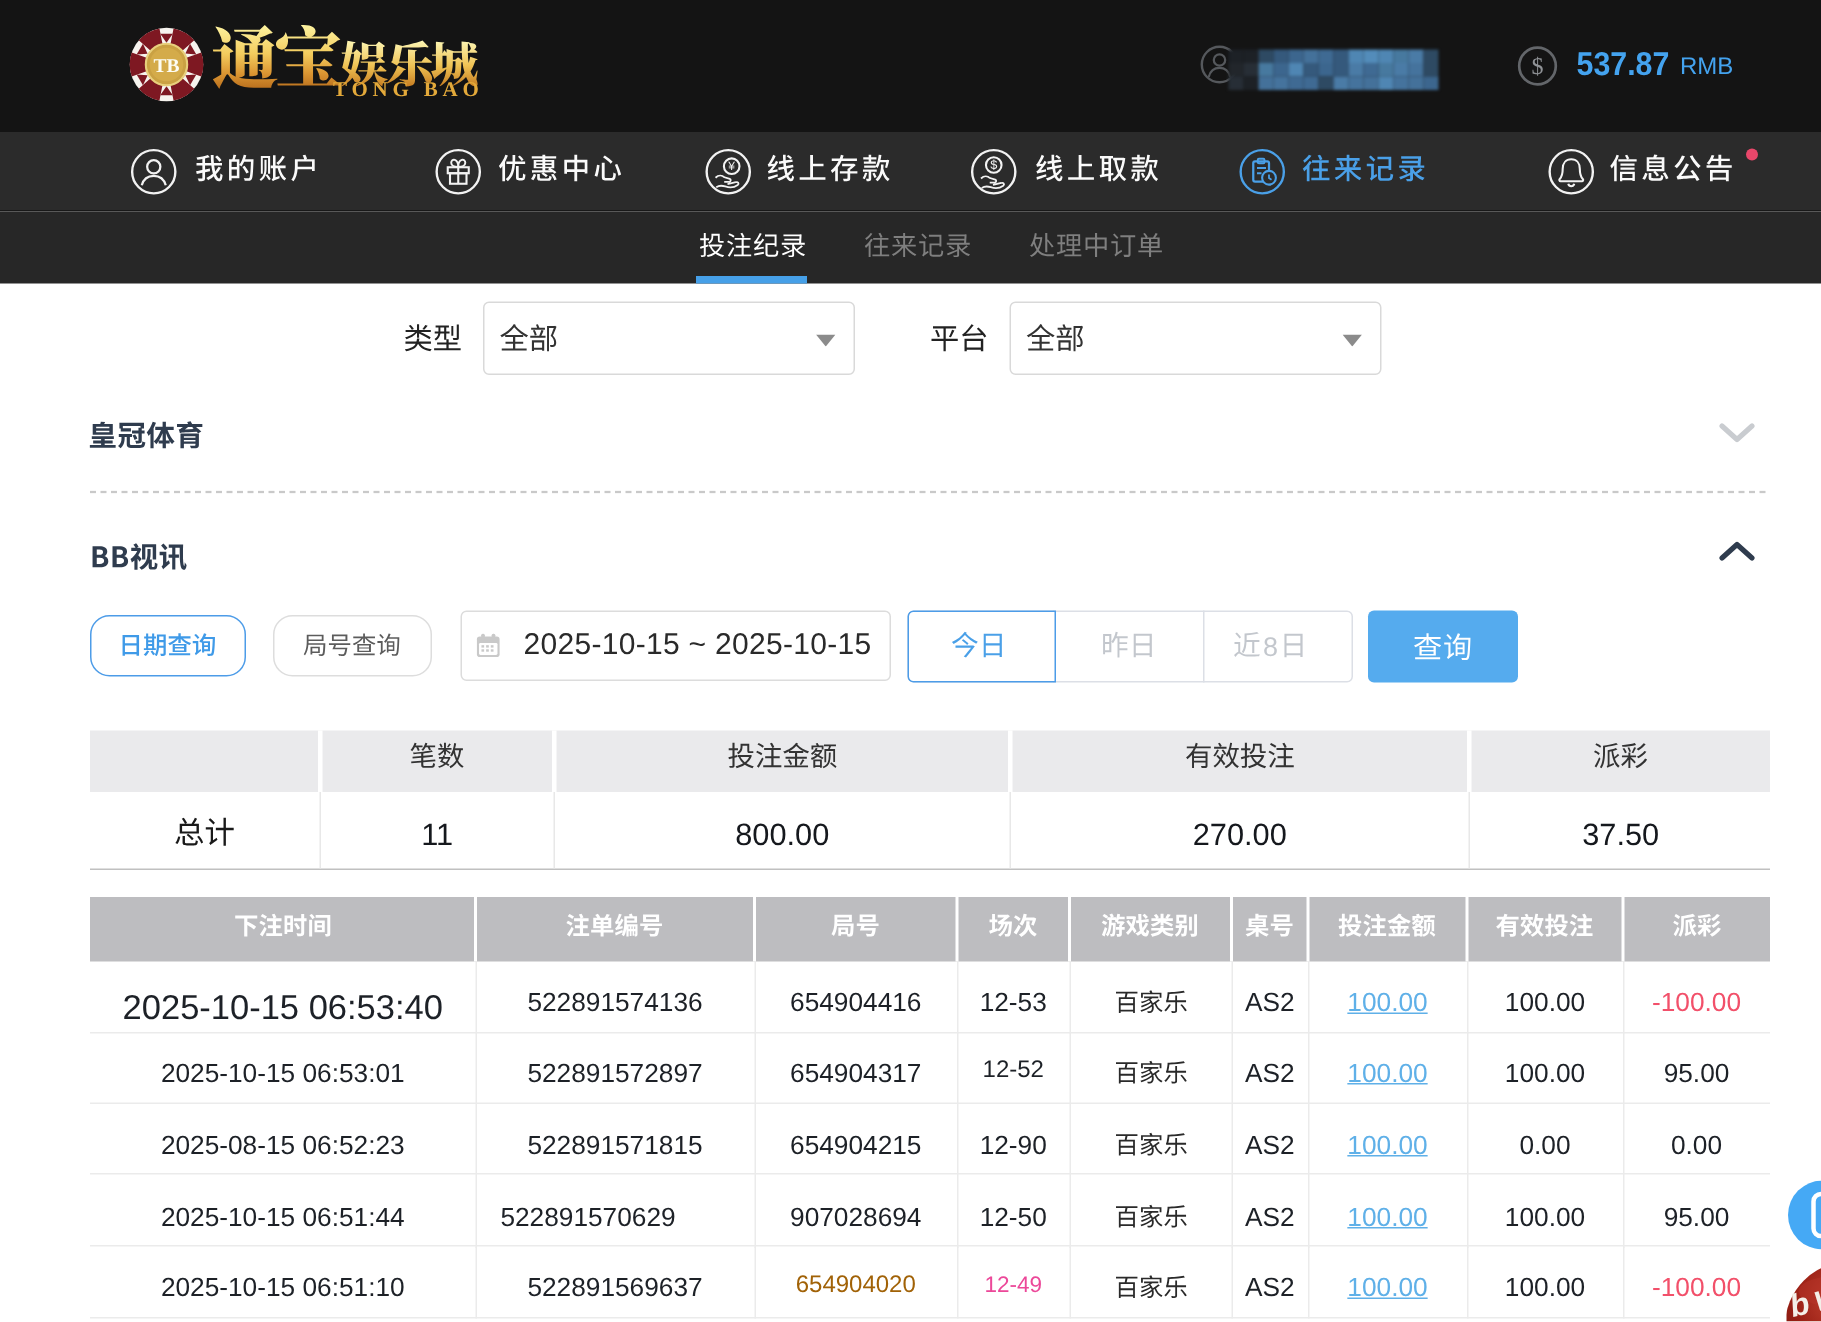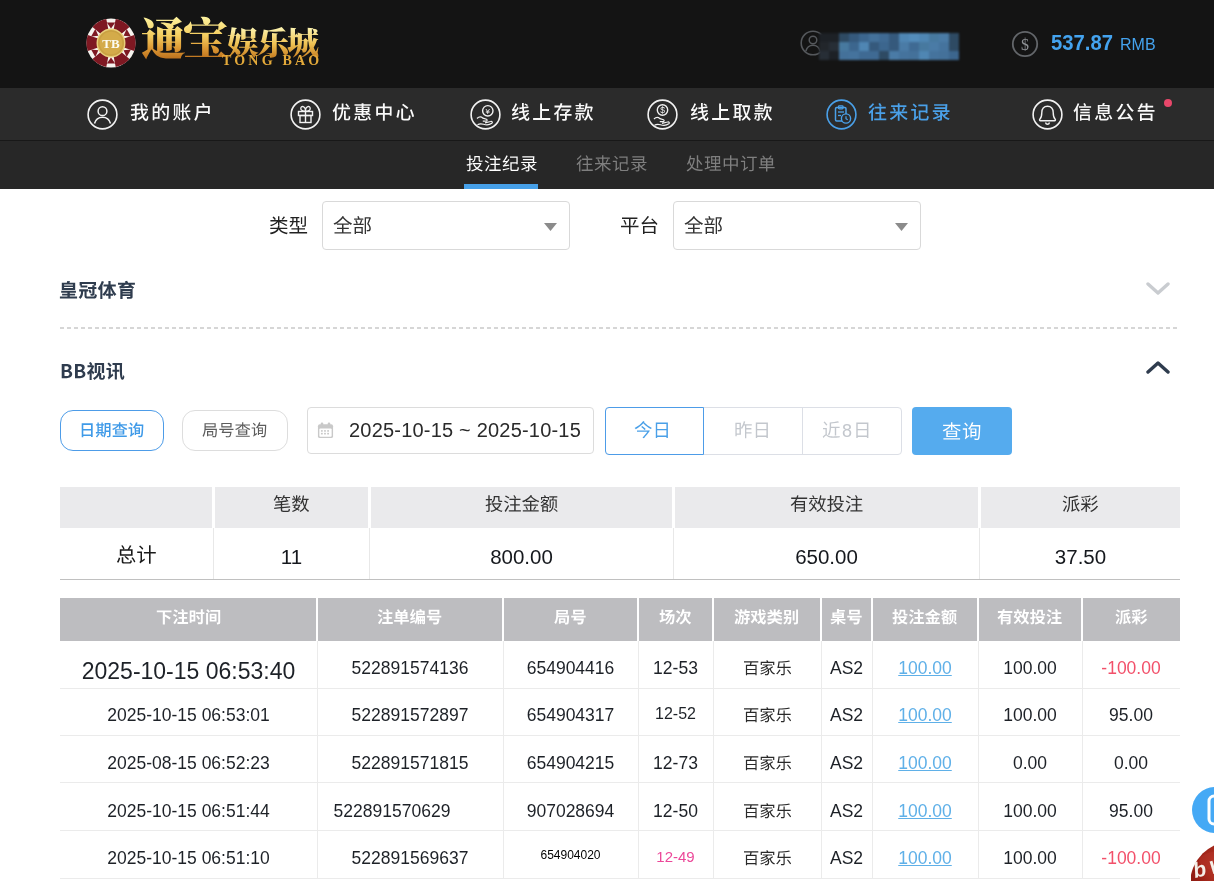--- a/index.html
+++ b/index.html
@@ -273,21 +273,21 @@
 <div class="abs" style="left:60px;top:579px;width:1120px;height:1px;background:#c0c0c0"></div>
 <div class="abs" style="left:213px;top:528px;width:1px;height:51px;background:#e8e8e8"></div>
 <div class="abs" style="left:369px;top:528px;width:1px;height:51px;background:#e8e8e8"></div>
 <div class="abs" style="left:673px;top:528px;width:1px;height:51px;background:#e8e8e8"></div>
 <div class="abs" style="left:979px;top:528px;width:1px;height:51px;background:#e8e8e8"></div>
 <svg width="41" height="21" viewBox="0 0 41 21" style="position:absolute;left:116px;top:546px;overflow:visible;" class="">
     <path transform="translate(0,16.2)" d="M15.4 -4.3C16.6 -2.9 17.8 -1.1 18.2 0.2L19.4 -0.6C19 -1.8 17.8 -3.7 16.6 -5ZM8.4 -5.5C9.7 -4.5 11.2 -3.1 12 -2.1L13.1 -3.1C12.4 -4 10.8 -5.4 9.4 -6.3ZM5.7 -4.9V-0.7C5.7 1 6.3 1.4 8.7 1.4C9.2 1.4 12.8 1.4 13.3 1.4C15.2 1.4 15.7 0.8 15.9 -1.5C15.5 -1.6 14.8 -1.8 14.5 -2.1C14.4 -0.3 14.2 0 13.2 0C12.4 0 9.4 0 8.8 0C7.5 0 7.3 -0.1 7.3 -0.7V-4.9ZM2.8 -4.6C2.4 -3 1.7 -1.2 0.9 -0.2L2.3 0.5C3.2 -0.7 3.9 -2.6 4.2 -4.3ZM5.4 -11.5H15V-7.9H5.4ZM3.8 -13V-6.5H16.6V-13H13.3C14 -14 14.8 -15.2 15.4 -16.4L13.9 -17C13.4 -15.8 12.5 -14.1 11.7 -13H7.5L8.7 -13.6C8.3 -14.5 7.4 -15.9 6.5 -17L5.2 -16.4C6.1 -15.3 6.9 -13.9 7.3 -13Z M23.1 -15.7C24.2 -14.8 25.6 -13.4 26.3 -12.5L27.3 -13.7C26.6 -14.5 25.2 -15.8 24.1 -16.7ZM21.2 -10.7V-9.2H24.5V-1.9C24.5 -1 23.8 -0.4 23.4 -0.2C23.7 0.1 24.1 0.8 24.3 1.2C24.6 0.8 25.2 0.4 29 -2.4C28.8 -2.6 28.6 -3.3 28.5 -3.7L26 -2V-10.7ZM33 -17V-10.3H27.9V-8.7H33V1.6H34.6V-8.7H39.8V-10.3H34.6V-17Z" fill="#1a1a1a"></path>
   </svg>
 <div class="t" style="left:291.5px;top:545px;font-size:20.5px;color:#15181d;transform:translateX(-50%)">11</div>
 <div class="t" style="left:521.5px;top:545px;font-size:20.5px;color:#15181d;transform:translateX(-50%)">800.00</div>
-<div class="t" style="left:826.5px;top:545px;font-size:20.5px;color:#15181d;transform:translateX(-50%)">650.00</div>
+<div class="t" style="left:826.5px;top:545px;font-size:20.5px;color:#15181d;transform:translateX(-50%)">270.00</div>
 <div class="t" style="left:1080.5px;top:545px;font-size:20.5px;color:#15181d;transform:translateX(-50%)">37.50</div>
 <div class="abs" style="left:60px;top:598px;width:1120px;height:43px;background:#bdbdc0"></div>
 <div class="abs" style="left:317px;top:598px;width:2px;height:43px;background:#fff;margin-left:-1px"></div>
 <div class="abs" style="left:503px;top:598px;width:2px;height:43px;background:#fff;margin-left:-1px"></div>
 <div class="abs" style="left:638px;top:598px;width:2px;height:43px;background:#fff;margin-left:-1px"></div>
 <div class="abs" style="left:713px;top:598px;width:2px;height:43px;background:#fff;margin-left:-1px"></div>
 <div class="abs" style="left:821px;top:598px;width:2px;height:43px;background:#fff;margin-left:-1px"></div>
 <div class="abs" style="left:872px;top:598px;width:2px;height:43px;background:#fff;margin-left:-1px"></div>
 <div class="abs" style="left:978px;top:598px;width:2px;height:43px;background:#fff;margin-left:-1px"></div>
 <div class="abs" style="left:1082px;top:598px;width:2px;height:43px;background:#fff;margin-left:-1px"></div>
@@ -363,21 +363,21 @@
 <div class="abs" style="left:503px;top:736px;width:1px;height:47.5px;background:#ebebeb"></div>
 <div class="abs" style="left:638px;top:736px;width:1px;height:47.5px;background:#ebebeb"></div>
 <div class="abs" style="left:713px;top:736px;width:1px;height:47.5px;background:#ebebeb"></div>
 <div class="abs" style="left:821px;top:736px;width:1px;height:47.5px;background:#ebebeb"></div>
 <div class="abs" style="left:872px;top:736px;width:1px;height:47.5px;background:#ebebeb"></div>
 <div class="abs" style="left:978px;top:736px;width:1px;height:47.5px;background:#ebebeb"></div>
 <div class="abs" style="left:1082px;top:736px;width:1px;height:47.5px;background:#ebebeb"></div>
 <div class="t" style="left:188.5px;top:753px;font-size:17.5px;color:#1d2127;transform:translateX(-50%)">2025-08-15 06:52:23</div>
 <div class="t" style="left:410.0px;top:753px;font-size:17.5px;color:#1d2127;transform:translateX(-50%)">522891571815</div>
 <div class="t" style="left:570.5px;top:753px;font-size:17.5px;color:#1d2127;transform:translateX(-50%)">654904215</div>
-<div class="t" style="left:675.5px;top:753px;font-size:17.5px;color:#1d2127;transform:translateX(-50%)">12-73</div>
+<div class="t" style="left:675.5px;top:753px;font-size:17.5px;color:#1d2127;transform:translateX(-50%)">12-90</div>
 <svg width="49" height="17" viewBox="0 0 49 17" style="position:absolute;left:743px;top:755.5px;overflow:visible;" class="">
     <path transform="translate(0,13.0)" d="M2.9 -9.2V1.3H4.1V0.3H12.4V1.3H13.6V-9.2H8.1C8.3 -9.9 8.5 -10.8 8.7 -11.6H15.3V-12.8H1V-11.6H7.3C7.2 -10.8 7 -9.9 6.8 -9.2ZM4.1 -3.9H12.4V-0.9H4.1ZM4.1 -5.1V-8H12.4V-5.1Z M23.2 -13.4C23.4 -13.1 23.6 -12.6 23.8 -12.2H17.7V-8.9H18.9V-11.1H30.1V-8.9H31.3V-12.2H25.3C25.1 -12.7 24.8 -13.3 24.5 -13.8ZM29.2 -7.8C28.3 -7 26.8 -5.9 25.6 -5.1C25.2 -6 24.7 -6.9 23.9 -7.6C24.3 -7.9 24.7 -8.2 25.1 -8.5H29.2V-9.6H19.7V-8.5H23.4C21.9 -7.4 19.6 -6.6 17.6 -6.1C17.8 -5.9 18.2 -5.4 18.3 -5.1C19.8 -5.6 21.5 -6.2 23 -7.1C23.3 -6.8 23.6 -6.4 23.8 -6.1C22.4 -5.1 19.6 -3.9 17.6 -3.4C17.8 -3.1 18.1 -2.7 18.2 -2.4C20.1 -3 22.7 -4.2 24.3 -5.3C24.5 -4.9 24.6 -4.5 24.7 -4.1C23.1 -2.7 19.9 -1.1 17.3 -0.5C17.5 -0.2 17.8 0.2 17.9 0.5C20.3 -0.2 23.1 -1.5 24.9 -3C25.1 -1.6 24.8 -0.5 24.3 -0.2C24 0.1 23.7 0.2 23.3 0.2C22.9 0.2 22.4 0.1 21.8 0.1C22 0.4 22.1 0.9 22.1 1.2C22.6 1.3 23.1 1.3 23.5 1.3C24.2 1.3 24.7 1.1 25.2 0.7C26.1 0 26.5 -2 25.9 -4.1L26.7 -4.6C27.6 -2.2 29.1 -0.3 31.2 0.6C31.4 0.3 31.8 -0.1 32 -0.4C30 -1.2 28.4 -3 27.7 -5.2C28.6 -5.8 29.4 -6.4 30.2 -7Z M36.4 -4.5C35.6 -3.1 34.4 -1.5 33.2 -0.5C33.5 -0.3 34 0.1 34.2 0.3C35.4 -0.8 36.7 -2.6 37.6 -4.1ZM43.9 -4C45.1 -2.7 46.5 -0.9 47.1 0.2L48.2 -0.4C47.6 -1.5 46.1 -3.2 44.9 -4.5ZM34.7 -5.7C34.9 -5.9 35.5 -5.9 36.6 -5.9H40.5V-0.3C40.5 -0 40.3 0 40.1 0.1C39.8 0.1 38.8 0.1 37.8 0C38 0.4 38.2 0.9 38.2 1.3C39.6 1.3 40.5 1.3 41 1C41.5 0.8 41.7 0.5 41.7 -0.3V-5.9H47.7L47.7 -7.2H41.7V-10.4H40.5V-7.2H35.9C36.2 -8.4 36.5 -9.9 36.6 -11.4C40.1 -11.5 44.3 -11.8 46.9 -12.4L46.2 -13.5C43.7 -12.9 39.1 -12.6 35.4 -12.5C35.4 -10.6 34.9 -8.5 34.8 -7.9C34.7 -7.3 34.5 -7 34.3 -6.9C34.4 -6.6 34.6 -6 34.7 -5.7Z" fill="#2a2a2a"></path>
   </svg>
 <div class="t" style="left:846.5px;top:753px;font-size:17.5px;color:#1d2127;transform:translateX(-50%)">AS2</div>
 <div class="t" style="left:925.0px;top:753px;font-size:17.5px;color:#5fb0e8;text-decoration:underline;transform:translateX(-50%)">100.00</div>
 <div class="t" style="left:1030.0px;top:753px;font-size:17.5px;color:#1d2127;transform:translateX(-50%)">0.00</div>
 <div class="t" style="left:1131.0px;top:753px;font-size:17.5px;color:#1d2127;transform:translateX(-50%)">0.00</div>
 <div class="abs" style="left:60px;top:830px;width:1120px;height:1px;background:#ebebeb"></div>
 <div class="abs" style="left:317px;top:784px;width:1px;height:47.5px;background:#ebebeb"></div>
 <div class="abs" style="left:503px;top:784px;width:1px;height:47.5px;background:#ebebeb"></div>
@@ -402,21 +402,21 @@
 <div class="abs" style="left:317px;top:831px;width:1px;height:47.5px;background:#ebebeb"></div>
 <div class="abs" style="left:503px;top:831px;width:1px;height:47.5px;background:#ebebeb"></div>
 <div class="abs" style="left:638px;top:831px;width:1px;height:47.5px;background:#ebebeb"></div>
 <div class="abs" style="left:713px;top:831px;width:1px;height:47.5px;background:#ebebeb"></div>
 <div class="abs" style="left:821px;top:831px;width:1px;height:47.5px;background:#ebebeb"></div>
 <div class="abs" style="left:872px;top:831px;width:1px;height:47.5px;background:#ebebeb"></div>
 <div class="abs" style="left:978px;top:831px;width:1px;height:47.5px;background:#ebebeb"></div>
 <div class="abs" style="left:1082px;top:831px;width:1px;height:47.5px;background:#ebebeb"></div>
 <div class="t" style="left:188.5px;top:848px;font-size:17.5px;color:#1d2127;transform:translateX(-50%)">2025-10-15 06:51:10</div>
 <div class="t" style="left:410.0px;top:848px;font-size:17.5px;color:#1d2127;transform:translateX(-50%)">522891569637</div>
-<div class="t" style="left:570.5px;top:848px;font-size:12px;color:#000000;transform:translateX(-50%)">654904020</div>
+<div class="t" style="left:570.5px;top:848px;font-size:16px;color:#a16207;transform:translateX(-50%)">654904020</div>
 <div class="t" style="left:675.5px;top:848px;font-size:15px;color:#ec4899;transform:translateX(-50%)">12-49</div>
 <svg width="49" height="17" viewBox="0 0 49 17" style="position:absolute;left:743px;top:850.5px;overflow:visible;" class="">
     <path transform="translate(0,13.0)" d="M2.9 -9.2V1.3H4.1V0.3H12.4V1.3H13.6V-9.2H8.1C8.3 -9.9 8.5 -10.8 8.7 -11.6H15.3V-12.8H1V-11.6H7.3C7.2 -10.8 7 -9.9 6.8 -9.2ZM4.1 -3.9H12.4V-0.9H4.1ZM4.1 -5.1V-8H12.4V-5.1Z M23.2 -13.4C23.4 -13.1 23.6 -12.6 23.8 -12.2H17.7V-8.9H18.9V-11.1H30.1V-8.9H31.3V-12.2H25.3C25.1 -12.7 24.8 -13.3 24.5 -13.8ZM29.2 -7.8C28.3 -7 26.8 -5.9 25.6 -5.1C25.2 -6 24.7 -6.9 23.9 -7.6C24.3 -7.9 24.7 -8.2 25.1 -8.5H29.2V-9.6H19.7V-8.5H23.4C21.9 -7.4 19.6 -6.6 17.6 -6.1C17.8 -5.9 18.2 -5.4 18.3 -5.1C19.8 -5.6 21.5 -6.2 23 -7.1C23.3 -6.8 23.6 -6.4 23.8 -6.1C22.4 -5.1 19.6 -3.9 17.6 -3.4C17.8 -3.1 18.1 -2.7 18.2 -2.4C20.1 -3 22.7 -4.2 24.3 -5.3C24.5 -4.9 24.6 -4.5 24.7 -4.1C23.1 -2.7 19.9 -1.1 17.3 -0.5C17.5 -0.2 17.8 0.2 17.9 0.5C20.3 -0.2 23.1 -1.5 24.9 -3C25.1 -1.6 24.8 -0.5 24.3 -0.2C24 0.1 23.7 0.2 23.3 0.2C22.9 0.2 22.4 0.1 21.8 0.1C22 0.4 22.1 0.9 22.1 1.2C22.6 1.3 23.1 1.3 23.5 1.3C24.2 1.3 24.7 1.1 25.2 0.7C26.1 0 26.5 -2 25.9 -4.1L26.7 -4.6C27.6 -2.2 29.1 -0.3 31.2 0.6C31.4 0.3 31.8 -0.1 32 -0.4C30 -1.2 28.4 -3 27.7 -5.2C28.6 -5.8 29.4 -6.4 30.2 -7Z M36.4 -4.5C35.6 -3.1 34.4 -1.5 33.2 -0.5C33.5 -0.3 34 0.1 34.2 0.3C35.4 -0.8 36.7 -2.6 37.6 -4.1ZM43.9 -4C45.1 -2.7 46.5 -0.9 47.1 0.2L48.2 -0.4C47.6 -1.5 46.1 -3.2 44.9 -4.5ZM34.7 -5.7C34.9 -5.9 35.5 -5.9 36.6 -5.9H40.5V-0.3C40.5 -0 40.3 0 40.1 0.1C39.8 0.1 38.8 0.1 37.8 0C38 0.4 38.2 0.9 38.2 1.3C39.6 1.3 40.5 1.3 41 1C41.5 0.8 41.7 0.5 41.7 -0.3V-5.9H47.7L47.7 -7.2H41.7V-10.4H40.5V-7.2H35.9C36.2 -8.4 36.5 -9.9 36.6 -11.4C40.1 -11.5 44.3 -11.8 46.9 -12.4L46.2 -13.5C43.7 -12.9 39.1 -12.6 35.4 -12.5C35.4 -10.6 34.9 -8.5 34.8 -7.9C34.7 -7.3 34.5 -7 34.3 -6.9C34.4 -6.6 34.6 -6 34.7 -5.7Z" fill="#2a2a2a"></path>
   </svg>
 <div class="t" style="left:846.5px;top:848px;font-size:17.5px;color:#1d2127;transform:translateX(-50%)">AS2</div>
 <div class="t" style="left:925.0px;top:848px;font-size:17.5px;color:#5fb0e8;text-decoration:underline;transform:translateX(-50%)">100.00</div>
 <div class="t" style="left:1030.0px;top:848px;font-size:17.5px;color:#1d2127;transform:translateX(-50%)">100.00</div>
 <div class="t" style="left:1131.0px;top:848px;font-size:17.5px;color:#f2506a;transform:translateX(-50%)">-100.00</div>
 <svg class="abs" style="left:1192px;top:787px" width="22" height="46" viewBox="0 0 22 46">
 <circle cx="23" cy="23" r="23" fill="#45a9f5"></circle>

